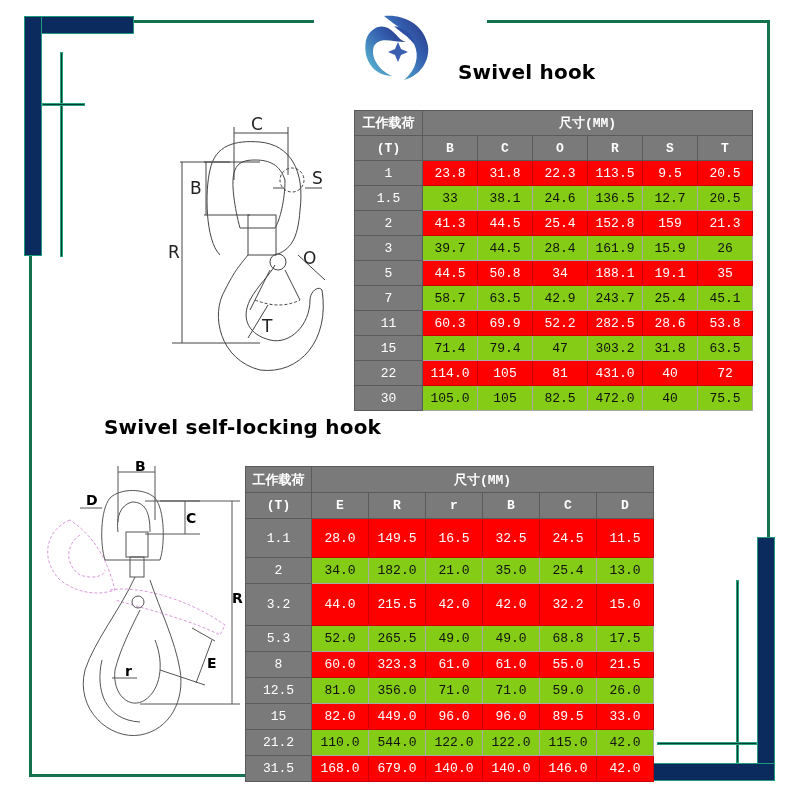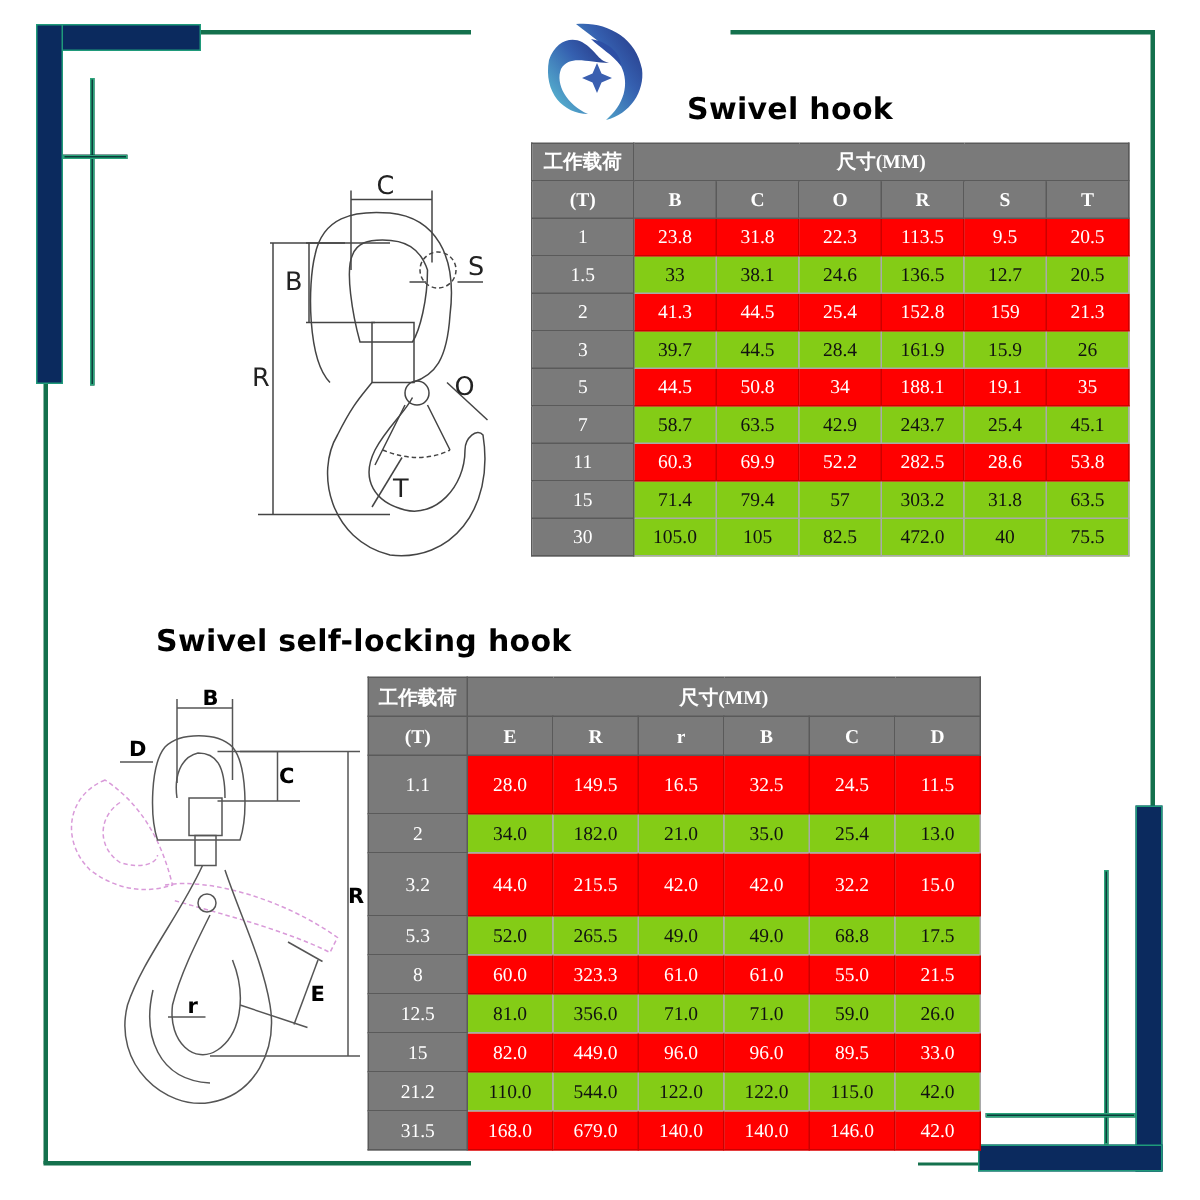--- a/index.html
+++ b/index.html
@@ -5,21 +5,21 @@
   html, body { margin:0; padding:0; }
   body { width:800px; height:800px; position:relative; background:#ffffff; overflow:hidden;
          font-family:"DejaVu Sans", sans-serif; }
   .abs { position:absolute; }
   
   .thin { background:#0b3b3a; box-shadow:0 0 0 1px #2aa57a inset; }
   .navy { background:#0b2a5e; border:1px solid #1f9a7a; box-sizing:border-box; }
   .green-line { background:#14714d; }
   
   table.spec { position:absolute; border-collapse:collapse; table-layout:fixed;
-               font-family:Liberation Serif, serif; }
+               font-family:Liberation Mono, monospace;margin-top:15px; }
   table.spec td { text-align:center; vertical-align:middle; padding:0; font-size:13px;
                   border:1px solid #a9a9a9; color:#111; }
   table.spec td.hd { background:#7a7a7a; color:#ffffff; font-weight:bold; border:1px solid #5a5a5a; }
   table.spec td.load { background:#7a7a7a; color:#ffffff; border:1px solid #5a5a5a; }
   table.spec tr.red td.val { background:#ff0000; color:#ffffff; border-color:#cc0000; }
   table.spec tr.white td.val { background:#84cc16; color:#111111; }
   .title { font-family:"DejaVu Sans", sans-serif; font-weight:bold; color:#000; font-size:20px; letter-spacing:0.2px; }
   .dim { font-family:"DejaVu Sans", sans-serif; font-size:17px; color:#222; }
 </style>
 </head>
@@ -180,24 +180,33 @@
     <td class="val">69.9</td>
     <td class="val">52.2</td>
     <td class="val">282.5</td>
     <td class="val">28.6</td>
     <td class="val">53.8</td>
   </tr>
   <tr class="white" style="height:25px;">
     <td class="load">15</td>
     <td class="val">71.4</td>
     <td class="val">79.4</td>
-    <td class="val">57</td>
+    <td class="val">47</td>
     <td class="val">303.2</td>
     <td class="val">31.8</td>
     <td class="val">63.5</td>
+  </tr>
+  <tr class="red" style="height:25px;">
+    <td class="load">22</td>
+    <td class="val">114.0</td>
+    <td class="val">105</td>
+    <td class="val">81</td>
+    <td class="val">431.0</td>
+    <td class="val">40</td>
+    <td class="val">72</td>
   </tr>
   <tr class="white" style="height:25px;">
     <td class="load">30</td>
     <td class="val">105.0</td>
     <td class="val">105</td>
     <td class="val">82.5</td>
     <td class="val">472.0</td>
     <td class="val">40</td>
     <td class="val">75.5</td>
   </tr>

